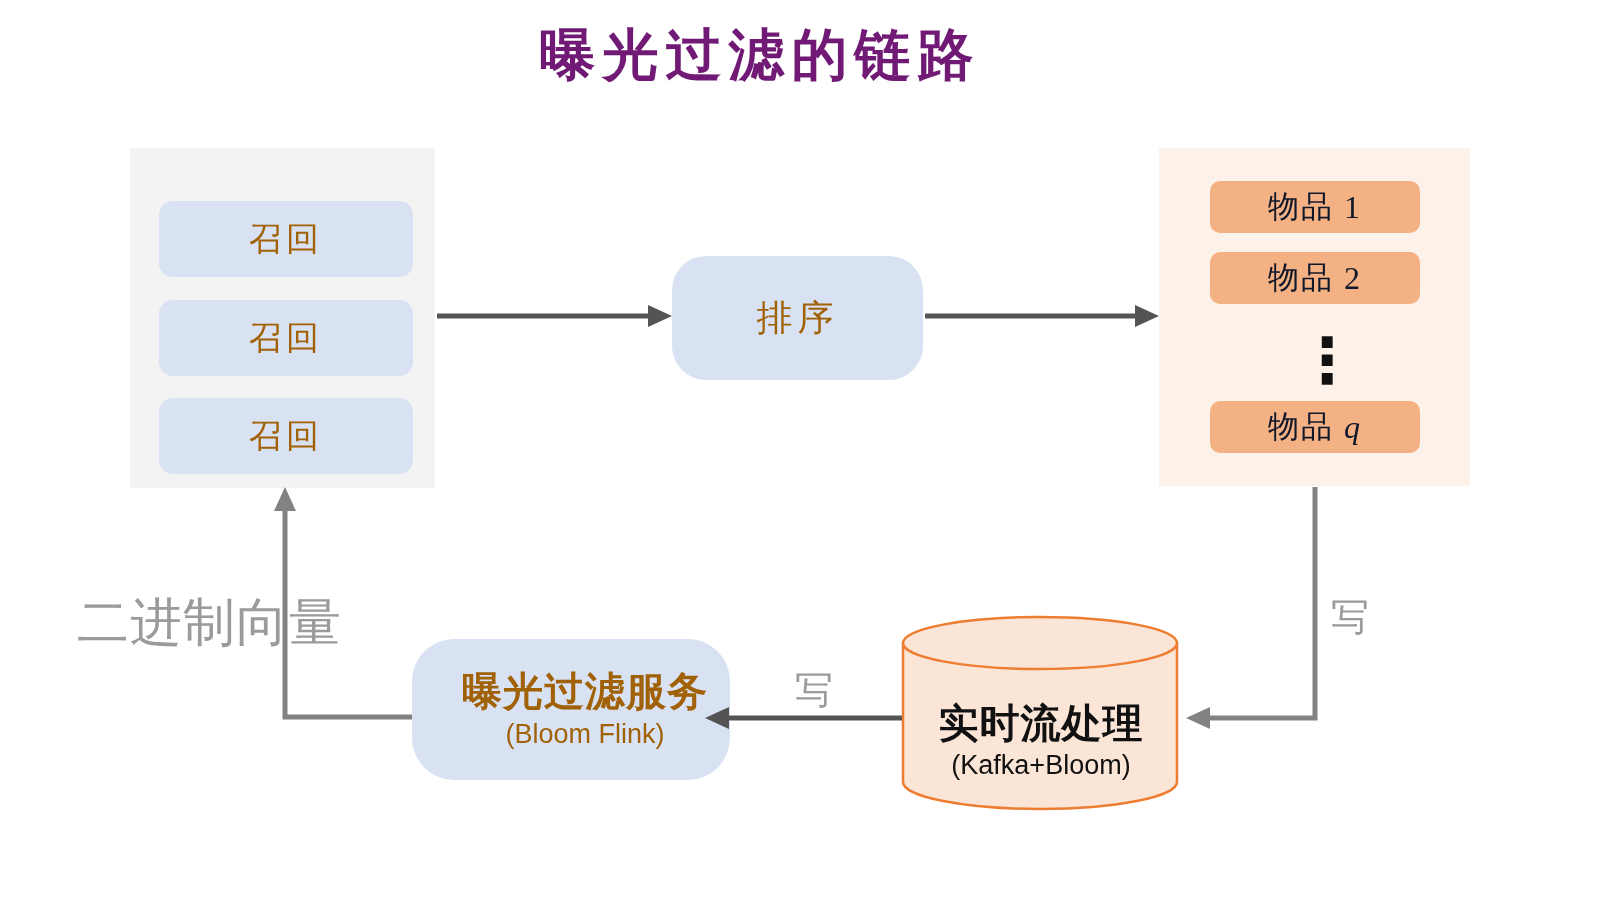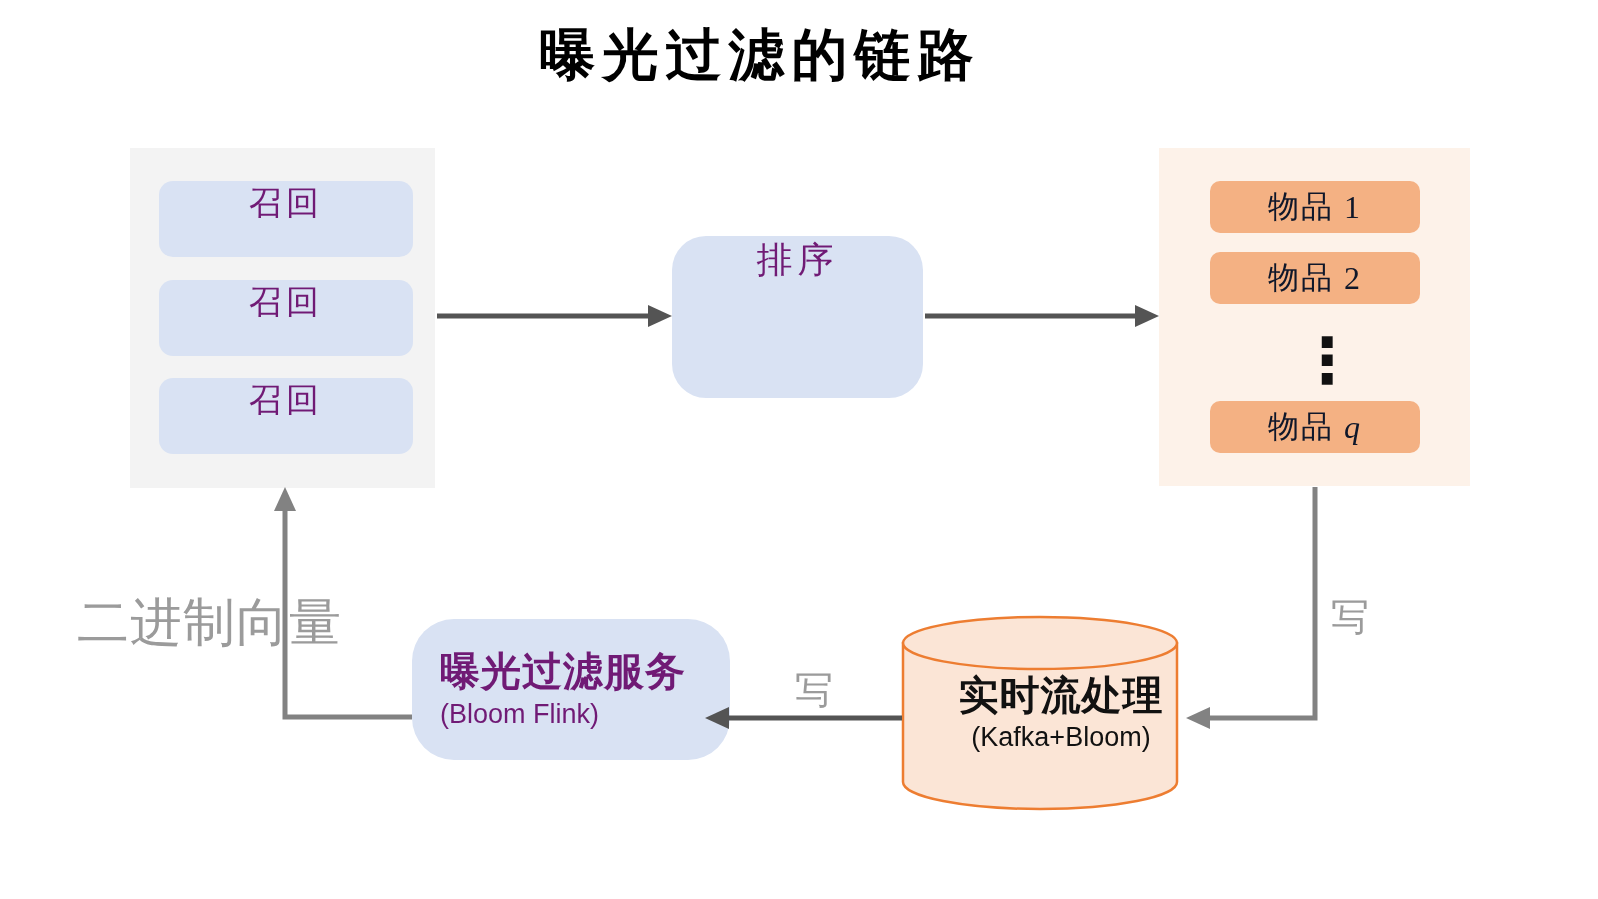--- a/index.html
+++ b/index.html
@@ -5,43 +5,44 @@
   html,body{margin:0;padding:0;background:#fff;}
   #canvas{
     position:relative;width:1598px;height:899px;background:#ffffff;
     font-family:"Liberation Sans",sans-serif;overflow:hidden;
   }
   .abs{position:absolute;}
 
   
   .title{
     left:0;top:18px;width:1520px;text-align:center;
-    font-size:56px;font-weight:900;color:#000000;letter-spacing:7px;
+    font-size:56px;font-weight:900;color:#701a75;letter-spacing:7px;
   }
 
   
   .container-gray{
     left:130px;top:148px;width:305px;height:340px;background:#f3f3f3;
   }
   .container-cream{
     left:1159px;top:148px;width:311px;height:338px;background:#fdf2e9;
   }
 
   
   .bluebox{
-    background:#d9e2f3;display:flex;justify-content:center;
-    color:#701a75;
+    background:#d9e2f3;display:flex;align-items:center;justify-content:center;
+    color:#a16207;
+    margin-top:20px;
   }
   .recall{
     left:159px;width:254px;height:76px;border-radius:14px;font-size:33px;
     letter-spacing:4px;
   }
   .recall.r1{top:181px;} .recall.r2{top:280px;} .recall.r3{top:378px;}
   .rank{
-    left:672px;top:236px;width:251px;height:162px;border-radius:34px;
+    left:672px;top:236px;width:251px;height:124px;border-radius:34px;
     font-size:36px;letter-spacing:5px;
   }
   .bloom{
     left:412px;top:619px;width:290px;height:141px;border-radius:42px;
     flex-direction:column;line-height:1.18;padding-left:28px;
   }
   .bloom .main, .cyl-text .main{font-size:40px;font-weight:bold;letter-spacing:1px;}
   .bloom .sub, .cyl-text .sub{font-size:27px;font-weight:500;margin-top:4px;}
 
   
@@ -54,21 +55,21 @@
   .num{font-family:"Liberation Serif",serif;margin-left:10px;font-size:32px;}
   .math-var{font-style:italic;}
   .vdots{
     left:1296px;top:326px;width:40px;height:70px;text-align:center;
     font-size:62px;line-height:70px;color:#111;font-family:"DejaVu Sans",sans-serif;
     font-weight:bold;
   }
 
   
   .cyl-text{
-    left:901px;top:672px;width:280px;text-align:center;color:#111;line-height:1.15;padding-left:20px;
+    left:901px;top:700px;width:280px;text-align:center;color:#111;line-height:1.15;
   }
   .cyl-text .sub{display:block;}
 
   
   .edge-label{color:#9b9b9b;}
   .lbl-binary{left:77px;top:588px;font-size:52px;letter-spacing:1px;}
   .lbl-write-left{left:795px;top:665px;font-size:38px;}
   .lbl-write-right{left:1331px;top:592px;font-size:38px;}
 
   svg.layer{left:0;top:0;pointer-events:none;}

